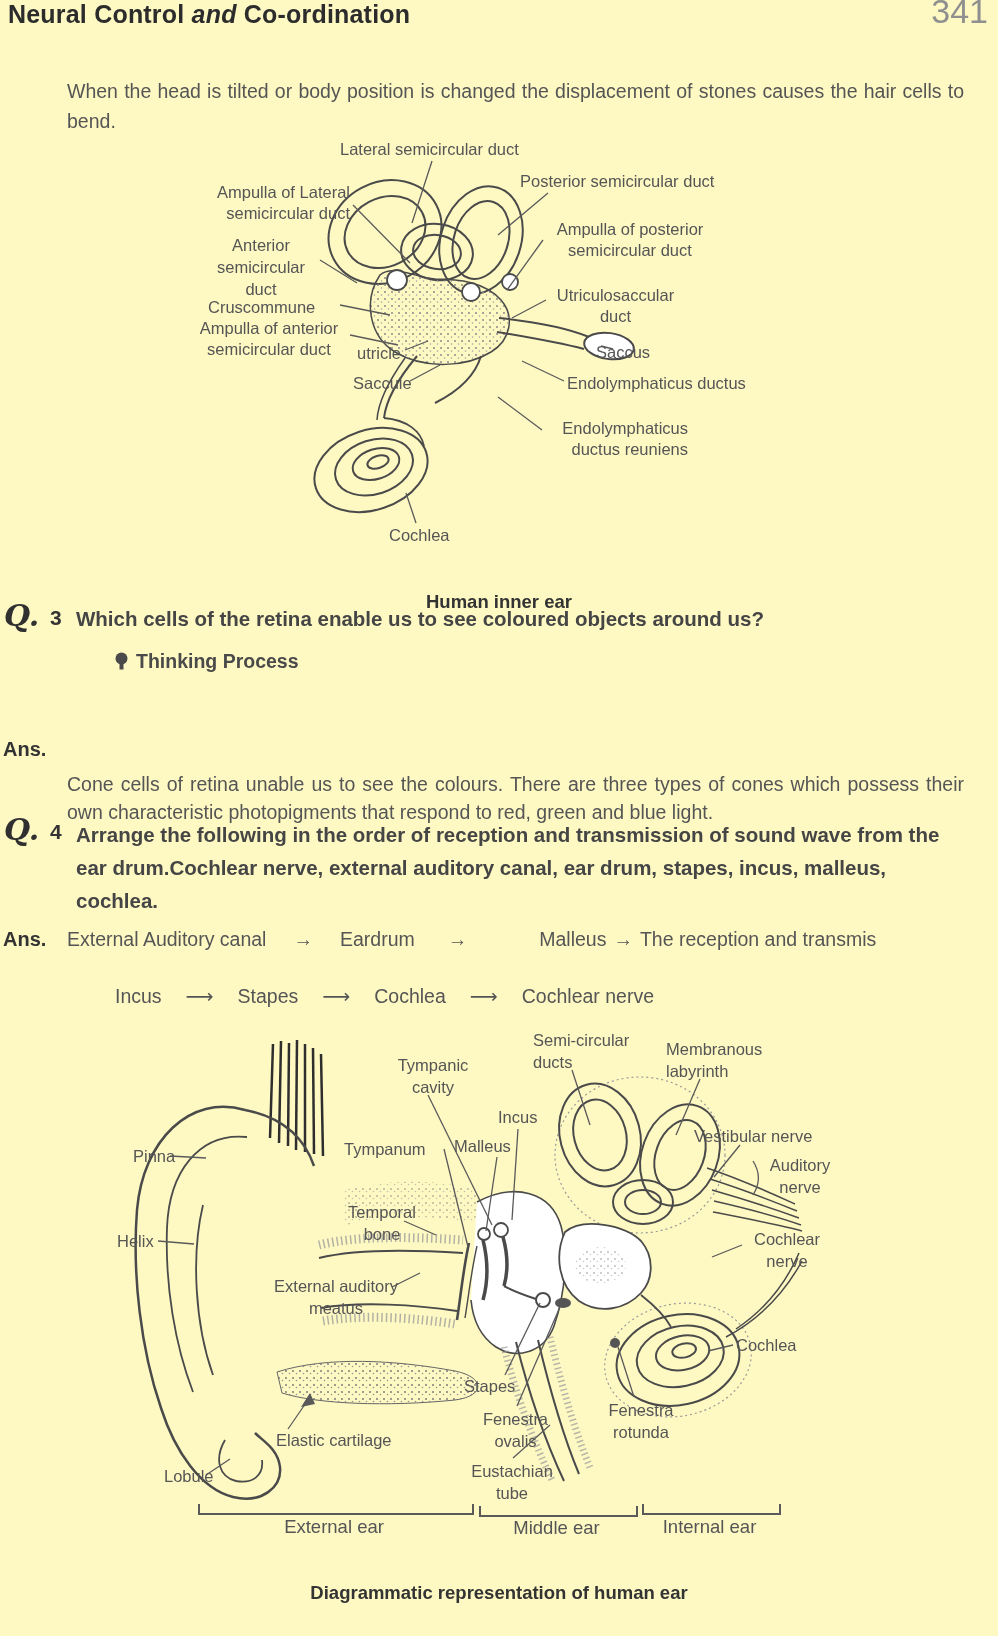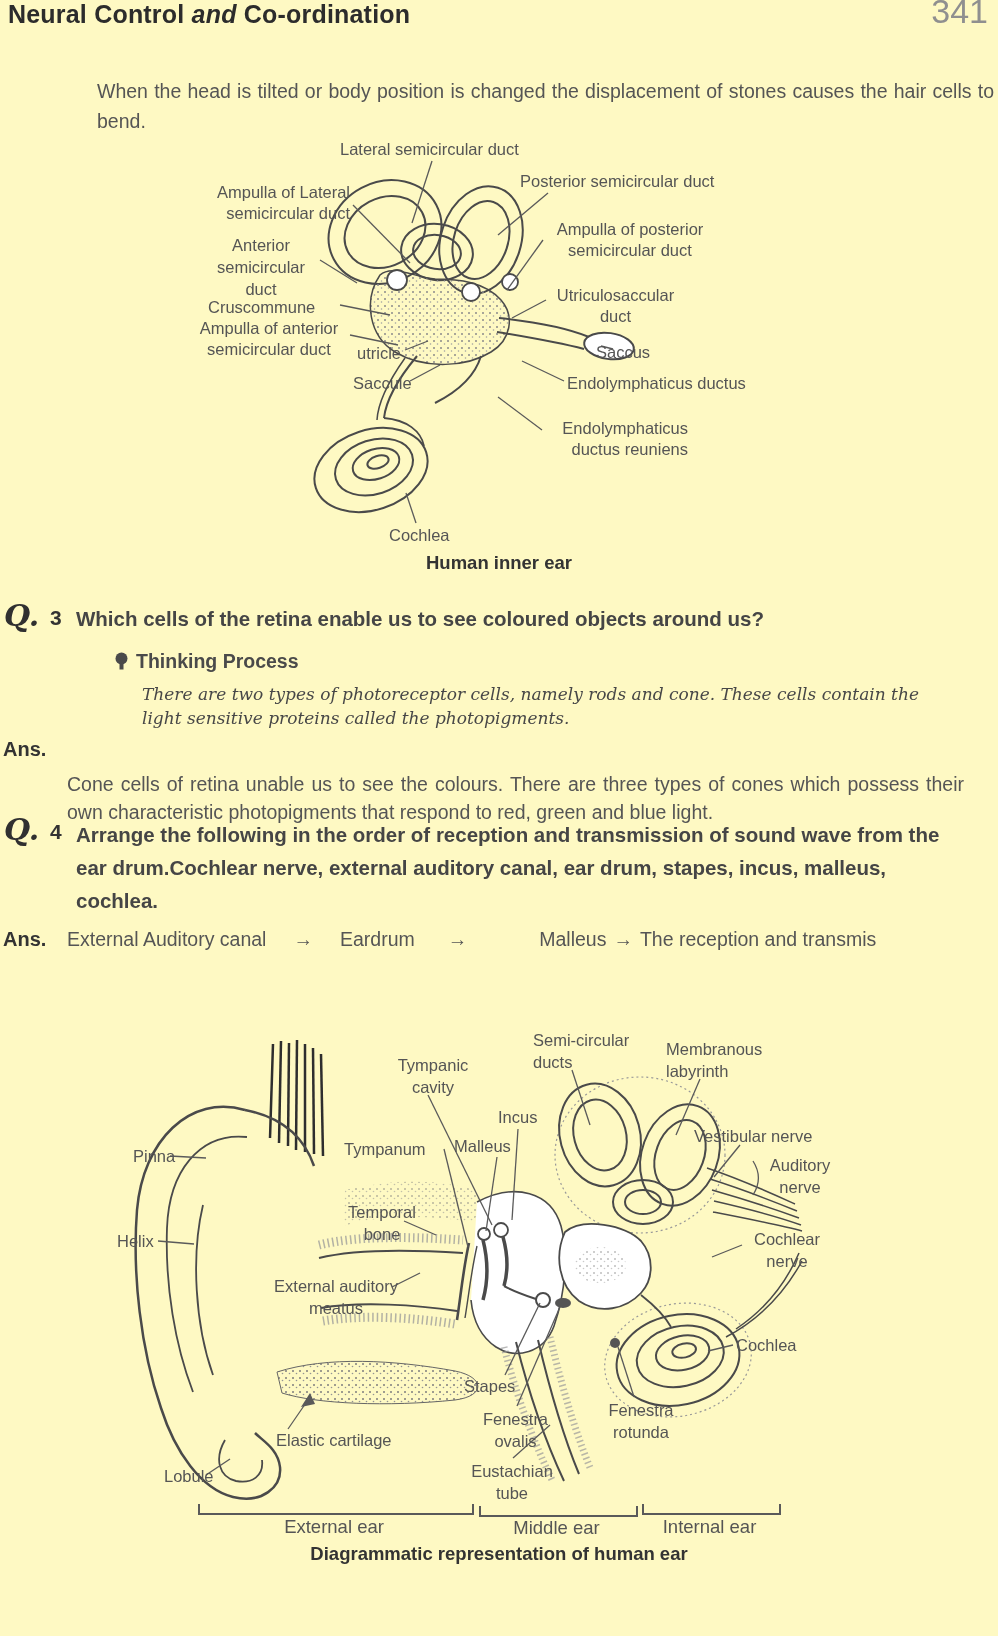--- a/index.html
+++ b/index.html
@@ -1,25 +1,25 @@
 <!DOCTYPE html>
 <html><head>
 <meta charset="utf-8">
 <style>
   html,body{margin:0;padding:0;background:#e9e9e9;}
   .page{position:relative;width:998px;height:1636px;background:#fef9c3;font-family:"Liberation Sans",sans-serif;color:#4a4a4a;overflow:hidden;}
   .hdr-title{position:absolute;left:8px;top:0;font-size:25px;font-weight:bold;color:#2c2c2c;letter-spacing:.2px;}
   .hdr-title .it{font-style:italic;}
   .page-num{position:absolute;right:10px;top:-8px;font-size:34px;color:#8f8f8f;}
-  .intro{position:absolute;left:67px;top:76px;width:897px;font-size:19.5px;line-height:30px;color:#555;text-align:justify;margin-left:30px;}
+  .intro{position:absolute;left:67px;top:76px;width:897px;font-size:19.5px;line-height:30px;color:#555;text-align:justify;}
   .diagram{position:absolute;left:0;width:998px;}
   .art{position:absolute;}
   .leaders{position:absolute;left:0;top:0;pointer-events:none;}
   .lbl{position:absolute;font-size:16.5px;line-height:19px;color:#555;white-space:pre-line;}
-  .cap{position:absolute;left:0;right:0;text-align:center;font-weight:bold;font-size:18.5px;color:#333;}
+  .cap{position:absolute;left:0;right:0;text-align:center;font-weight:bold;font-size:18.5px;color:#333;margin-top:39px;}
   .q-glyph{position:absolute;font-family:"DejaVu Serif",serif;font-style:italic;font-weight:bold;font-size:30px;color:#303030;}
   .q-num{position:absolute;font-size:21px;font-weight:bold;color:#333;}
   .q-text{position:absolute;left:76px;width:884px;font-size:20.5px;font-weight:bold;color:#454545;line-height:33px;}
   .think-head{position:absolute;left:115px;font-size:19.5px;font-weight:bold;color:#4a4a4a;display:flex;align-items:center;gap:8px;}
   .think-text{position:absolute;left:142px;width:778px;font-family:"DejaVu Serif",serif;font-style:italic;font-size:17px;line-height:24px;color:#474747;}
   .ans-label{position:absolute;left:3px;font-size:20px;font-weight:bold;color:#333;}
   .ans-text{position:absolute;left:67px;width:897px;font-size:19.5px;line-height:28px;color:#555;text-align:justify;}
   .flow{position:absolute;left:67px;font-size:19.5px;color:#555;white-space:nowrap;}
   .flow .a1{margin:0 27px;}
   .flow .a2{margin-left:33px;margin-right:72px;}
@@ -133,32 +133,34 @@
   <div class="q-num" style="left:50px;top:606px;">3</div>
   <div class="q-text" style="top:602px;">Which cells of the retina enable us to see coloured objects around us?</div>
 
   <div class="think-head" style="top:650px;">
     <svg width="13" height="19" viewBox="0 0 13 19">
       <circle cx="6.5" cy="6.5" r="6" fill="#4a4a4a"></circle>
         <rect x="4.5" y="12" width="4" height="5.5" fill="#4a4a4a"></rect>
     </svg>
     <span>Thinking Process</span>
   </div>
-  <div class="think-text" style="top:682px;">There are two types of photoreceptor cells, namely rods and cone. These cells contain the light sensitive proteins called the photopigments.</div>
 
   <div class="ans-label" style="top:738px;">Ans.</div>
   <div class="ans-text" style="top:770px;">Cone cells of retina unable us to see the colours. There are three types of cones which possess their own characteristic photopigments that respond to red, green and blue light.</div>
 
   <div class="q-glyph" style="left:4px;top:812px;">Q.</div>
   <div class="q-num" style="left:50px;top:820px;">4</div>
   <div class="q-text" style="top:818px;">Arrange the following in the order of reception and transmission of sound wave from the ear drum.Cochlear nerve, external auditory canal, ear drum, stapes, incus, malleus, cochlea.</div>
 
   <div class="ans-label" style="top:928px;">Ans.</div>
   <div class="flow" style="top:928px;">
     <span>External Auditory canal</span><span class="a1">→</span><span>Eardrum</span><span class="a2">→</span><span>Malleus</span><span class="a3">→</span><span>The reception and transmis</span>
+  </div>
+  <div class="flow2" style="top:985px;">
+    <span>Incus</span><span class="la">⟶</span><span>Stapes</span><span class="la">⟶</span><span>Cochlea</span><span class="la">⟶</span><span>Cochlear nerve</span>
   </div>
 
   <div class="diagram" style="top:1025px;height:560px;">
 
     <svg class="art" style="left:95px;top:15px;" width="720" height="465" viewBox="0 0 720 465">
       <defs>
         <pattern id="stipB" width="7" height="7" patternUnits="userSpaceOnUse">
           <circle cx="2" cy="2" r="1" fill="#7d7d7d"></circle>
             <circle cx="5.5" cy="4.5" r="0.8" fill="#949494"></circle>
         </pattern>

